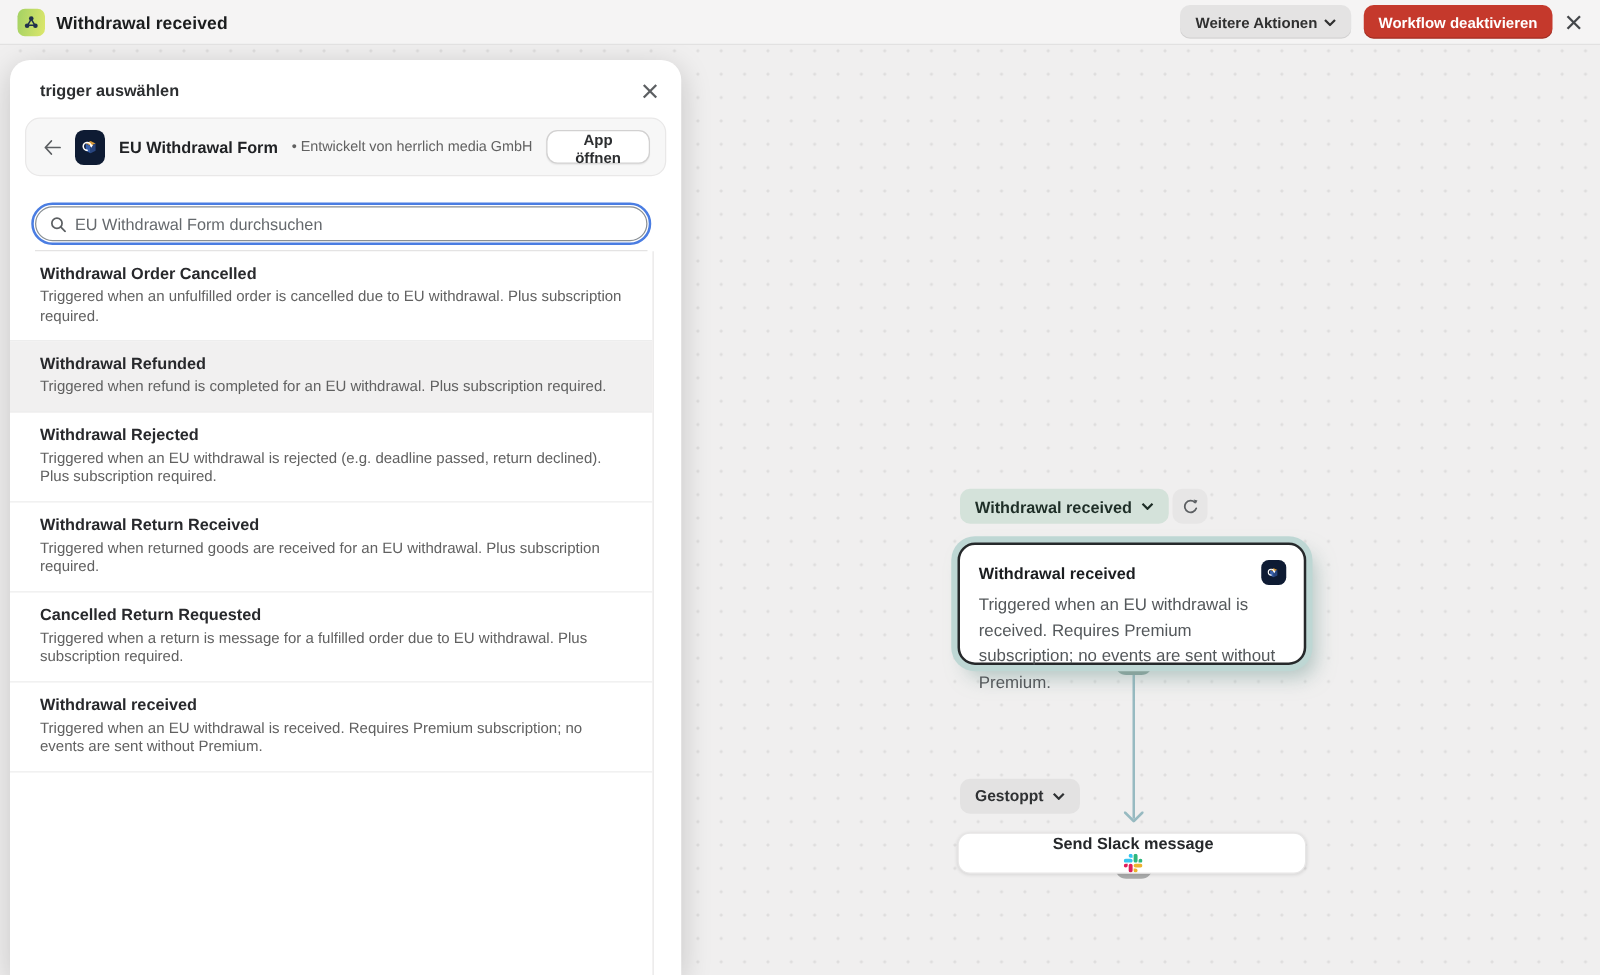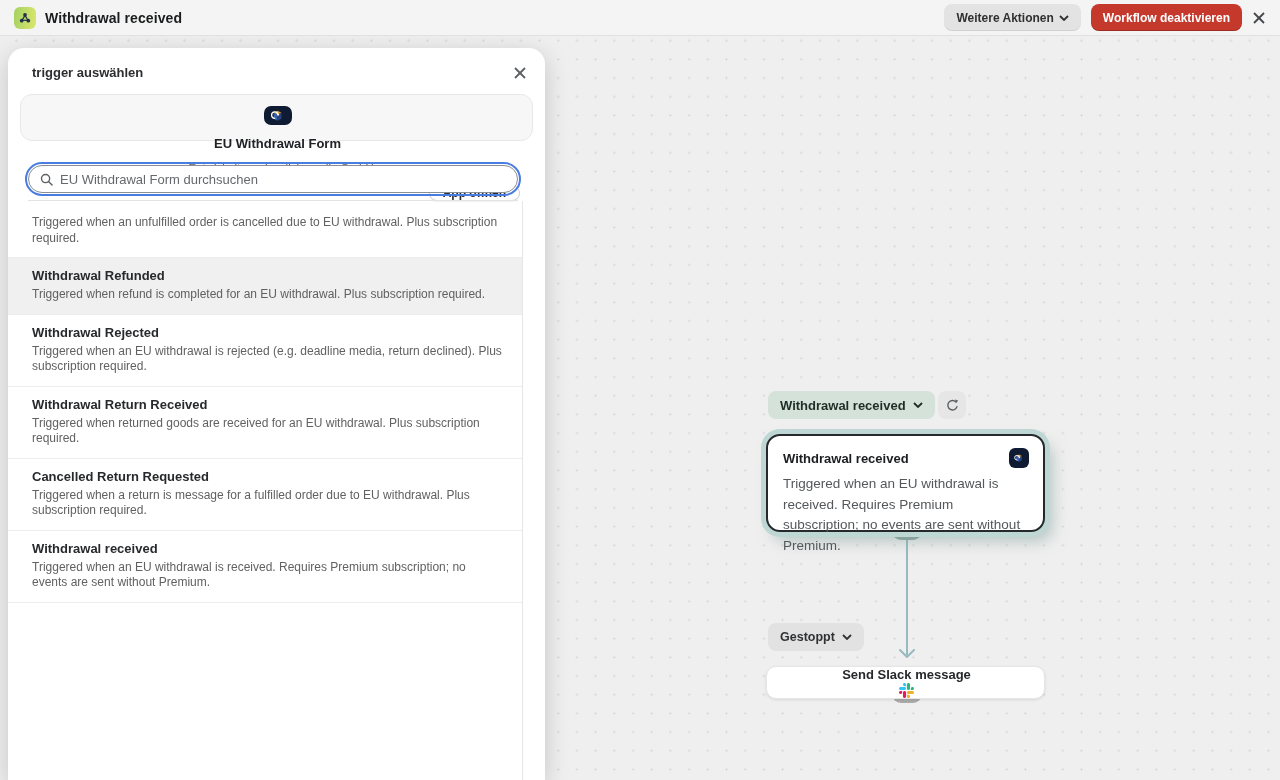--- a/index.html
+++ b/index.html
@@ -56,21 +56,21 @@
   .action-card-title { font-size:13px; font-weight:700; color:#26282b; flex:1; }
 
   
   .panel { position:absolute; left:8px; top:48px; width:537px; bottom:0; background:#fff;
     border-radius:16px 16px 0 0; box-shadow:0 6px 24px rgba(0,0,0,.18); z-index:20;
     display:flex; flex-direction:column; }
   .panel-head { display:flex; align-items:center; justify-content:space-between; padding:17px 18px 12px 24px; }
   .panel-title { font-size:13px; font-weight:700; color:#2c2e30; }
 
   .app-card { margin:2px 12px 0; height:47px; background:#f7f7f7; border:1px solid #e9e8e8; border-radius:12px;
-    display:flex; align-items:center; gap:11px; padding:0 12px 0 14px;flex-direction:column; }
+    display:flex; align-items:center; gap:11px; padding:0 12px 0 14px; }
   .app-name { font-size:13px; font-weight:700; color:#202225; white-space:nowrap; }
   .app-dev { font-size:11.5px; color:#616161; white-space:nowrap; }
   .btn-open { margin-left:auto; background:#fff; border:1px solid #d2d1d1; border-radius:9px; height:27px;
     padding:0 13px; font-family:inherit; font-size:12px; font-weight:700; color:#2c2e30; cursor:pointer;
     box-shadow:0 1px 1px rgba(0,0,0,.06); }
 
   .search-wrap { padding:24px 27px 0 20px; }
   .search-box { display:flex; align-items:center; gap:7px; height:28px; border-radius:15px; background:#fff;
     border:1px solid #898f94; outline:2px solid #4a7de2; outline-offset:1px; padding:0 11px; }
   .search-box input { border:none; outline:none; flex:1; font-family:inherit; font-size:13px; color:#303030; background:transparent; }
@@ -210,29 +210,30 @@
         <circle cx="6" cy="6" r="4.4" fill="none" stroke="#5c5f62" stroke-width="1.5"></circle>
         <line x1="9.4" y1="9.4" x2="13" y2="13" stroke="#5c5f62" stroke-width="1.5" stroke-linecap="round"></line>
       </svg>
       <input type="text" placeholder="EU Withdrawal Form durchsuchen" style="">
     </div>
     <div class="search-divider"></div>
   </div>
 
   <div class="trigger-list">
     <div class="row">
+      <div class="row-title">Withdrawal Order Cancelled</div>
       <div class="row-desc">Triggered when an unfulfilled order is cancelled due to EU withdrawal. Plus subscription required.</div>
     </div>
     <div class="row selected">
       <div class="row-title">Withdrawal Refunded</div>
       <div class="row-desc">Triggered when refund is completed for an EU withdrawal. Plus subscription required.</div>
     </div>
     <div class="row">
       <div class="row-title">Withdrawal Rejected</div>
-      <div class="row-desc">Triggered when an EU withdrawal is rejected (e.g. deadline media, return declined). Plus subscription required.</div>
+      <div class="row-desc">Triggered when an EU withdrawal is rejected (e.g. deadline passed, return declined). Plus subscription required.</div>
     </div>
     <div class="row">
       <div class="row-title">Withdrawal Return Received</div>
       <div class="row-desc">Triggered when returned goods are received for an EU withdrawal. Plus subscription required.</div>
     </div>
     <div class="row">
       <div class="row-title">Cancelled Return Requested</div>
       <div class="row-desc">Triggered when a return is message for a fulfilled order due to EU withdrawal. Plus subscription required.</div>
     </div>
     <div class="row">

